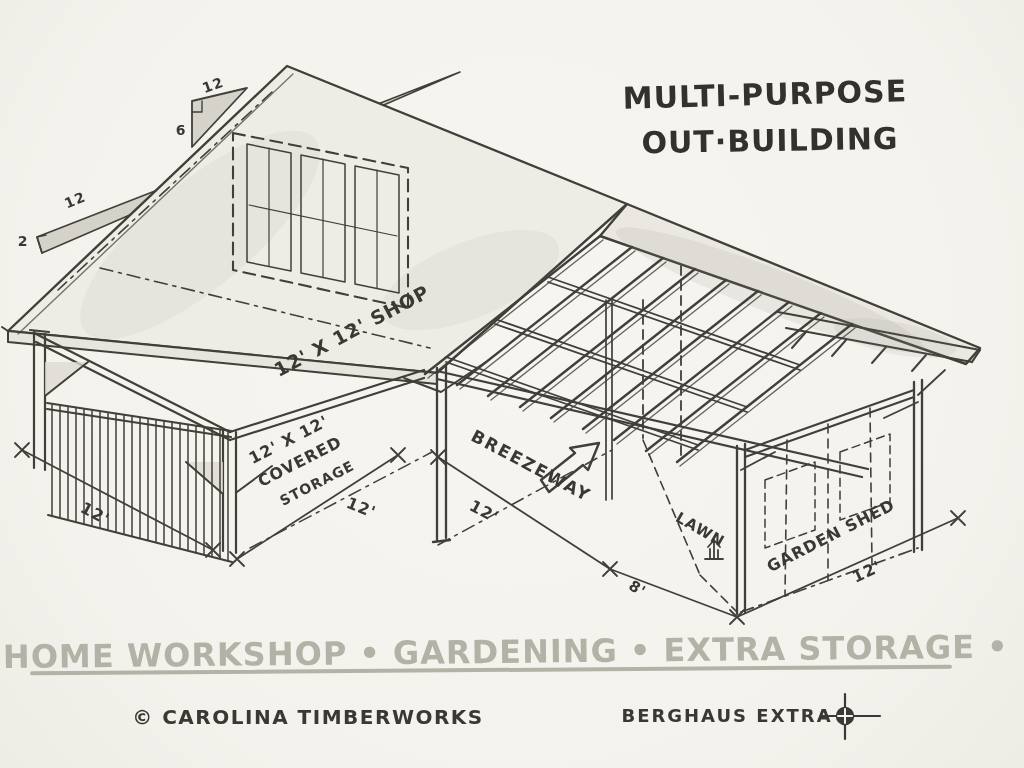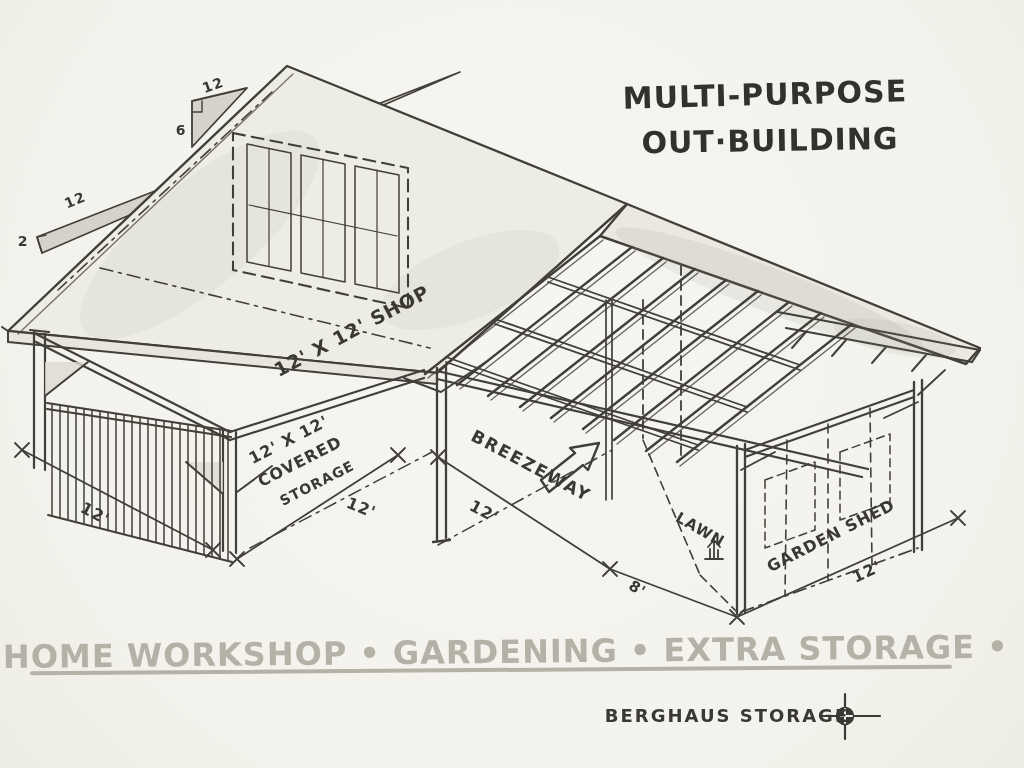--- a/index.html
+++ b/index.html
@@ -168,15 +168,16 @@
 
 <div class="lbl" style="left:95px;top:514px;font-size:16px;--r:28deg;">12'</div>
 <div class="lbl" style="left:361px;top:508px;font-size:16px;--r:22deg;">12'</div>
 <div class="lbl" style="left:484px;top:512px;font-size:16px;--r:28deg;">12'</div>
 <div class="lbl" style="left:637px;top:589px;font-size:15px;--r:33deg;">8'</div>
 <div class="lbl" style="left:867px;top:572px;font-size:16px;--r:-25deg;">12'</div>
 
 <div class="lbl muted" style="left:489px;top:652px;font-size:32px;letter-spacing:1px;--r:-0.6deg;">• HOME WORKSHOP • GARDENING • EXTRA STORAGE •</div>
 <div class="rule" style="left:30px;top:668px;width:922px;transform:rotate(-0.4deg);"></div>
 
-<div class="lbl" style="left:727px;top:716px;font-size:18px;letter-spacing:2px;font-weight:600;">BERGHAUS STORAGE</div>
+<div class="lbl" style="left:308px;top:717px;font-size:20px;letter-spacing:1.5px;font-weight:600;">© CAROLINA TIMBERWORKS</div>
+<div class="lbl" style="left:727px;top:716px;font-size:18px;letter-spacing:2px;font-weight:600;">BERGHAUS EXTRA</div>
 
 </div>
 
 </body></html>

